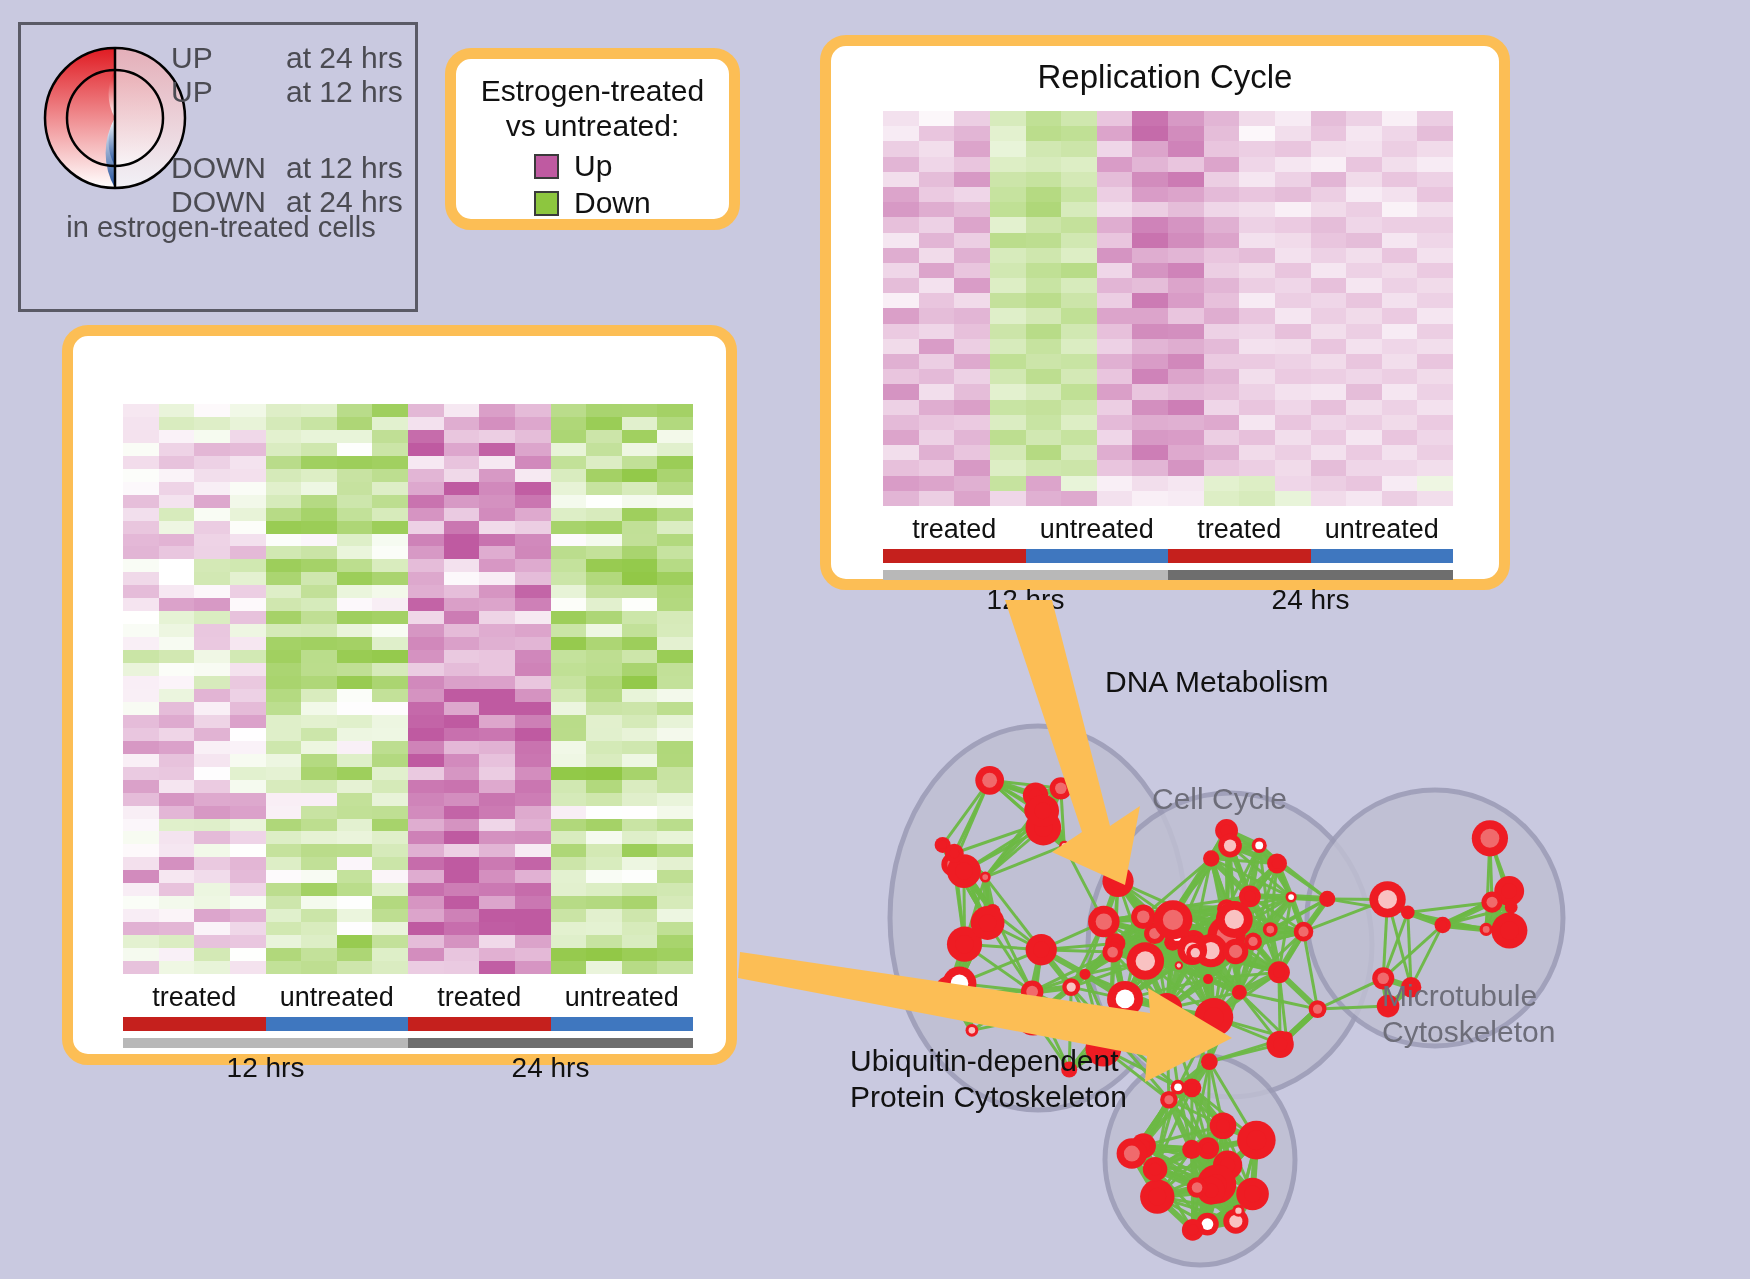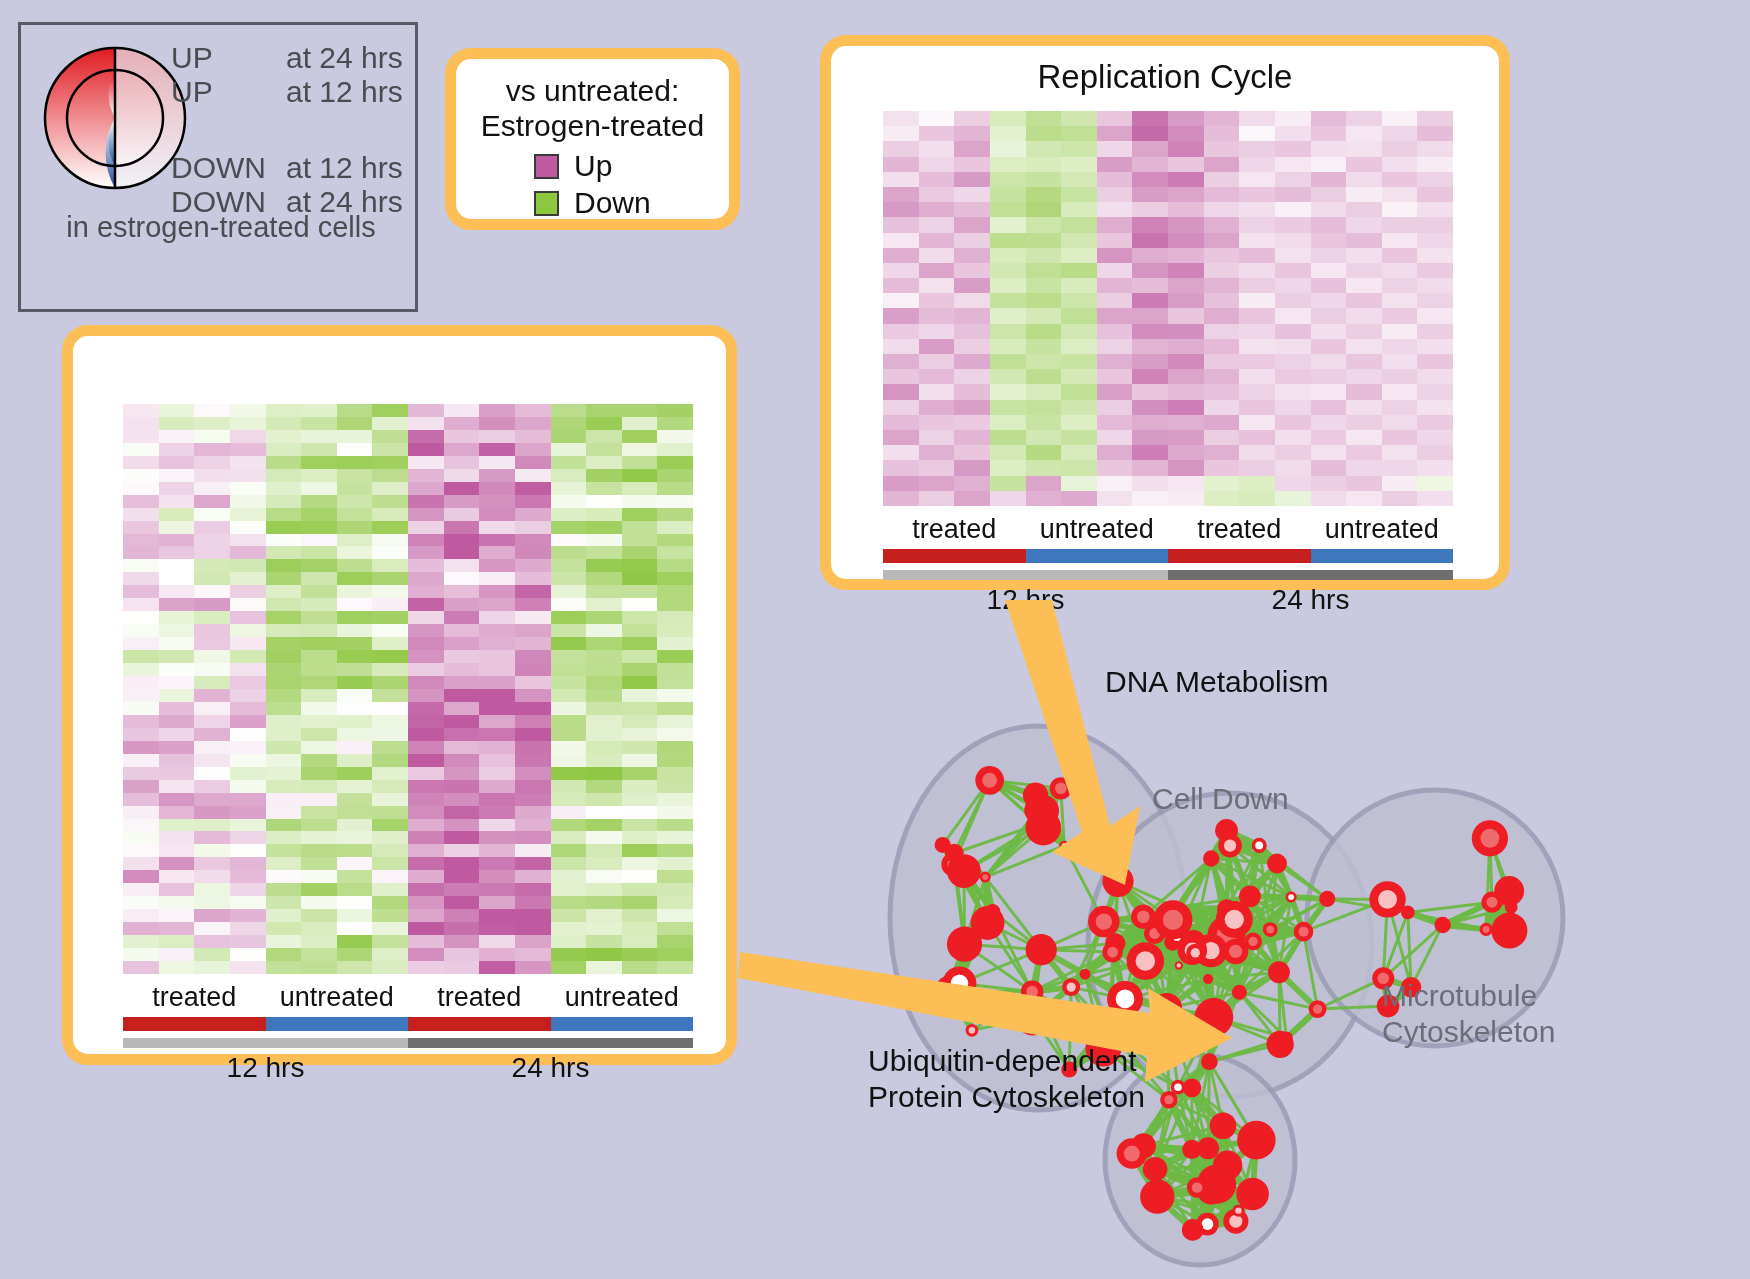--- a/index.html
+++ b/index.html
@@ -66,21 +66,21 @@
   .tbar > div{flex:1;}
   .trow{display:flex;width:100%;}
   .trow > div{flex:1;text-align:center;font-size:28px;color:#111;padding-top:4px;}
 
   
   #network{left:780px;top:600px;width:970px;height:679px;}
   .clbl{position:absolute;font-size:30px;}
   #lbl-dna{left:1105px;top:665px;color:#111;}
   #lbl-cc{left:1152px;top:782px;color:#6d6d79;}
   #lbl-mt{left:1382px;top:978px;color:#6d6d79;line-height:1.2;text-align:left;}
-  #lbl-ubi{left:868px;top:1043px;color:#111;line-height:1.2;}
+  #lbl-ubi{left:850px;top:1043px;color:#111;line-height:1.2;}
 </style>
 </head>
 <body>
 
 <div class="abs" id="wheel-legend">
   <div id="wheel-wrap">
     <svg width="145" height="150" viewBox="0 0 145 150">
       <defs>
         <linearGradient id="gUp" x1="0" y1="0" x2="0" y2="1">
           <stop offset="0%" stop-color="#e01b22"></stop>
@@ -134,22 +134,22 @@
       <span class="v">at 24 hrs</span>
     </div>
   </div>
   <div id="wheel-caption">
     <div>in estrogen-treated cells</div>
   </div>
 </div>
 
 <div class="abs opanel" id="est-legend">
   <div class="ltxt">
+    <div>Estrogen-treated</div>
     <div>vs untreated:</div>
-    <div>Estrogen-treated</div>
   </div>
   <div class="lrow" style="left:78px;top:90px;">
     <span class="swatch" id="sw-up" style="background: rgb(191, 90, 161);"></span>
     <span>Up</span>
   </div>
   <div class="lrow" style="left:78px;top:127px;">
     <span class="swatch" id="sw-down" style="background: rgb(141, 198, 63);"></span>
     <span>Down</span>
   </div>
 </div>
@@ -2252,21 +2252,21 @@
       <circle cx="330" cy="430" r="11.440000000000001" fill="#ee1c23"></circle>
     </g>
 </svg>
 
 <svg class="abs" style="left:0;top:0;width:1750px;height:1279px;pointer-events:none;">
   <polygon points="1005,600 1052,600 1110,826 1140,806 1125,885 1052,852 1082,832 1005,600" fill="#fcbe55"></polygon>
   <polygon points="740,952 1150,1013 1148,988 1232,1038 1145,1082 1147,1056 738,978" fill="#fcbe55"></polygon>
 </svg>
 
 <div class="abs clbl" id="lbl-dna">DNA Metabolism</div>
-<div class="abs clbl" id="lbl-cc">Cell Down</div>
+<div class="abs clbl" id="lbl-cc">Cell Cycle</div>
 <div class="abs clbl" id="lbl-mt">
   <div>Microtubule</div>
   <div>Cytoskeleton</div>
 </div>
 <div class="abs clbl" id="lbl-ubi">
   <div>Ubiquitin-dependent</div>
   <div>Protein Cytoskeleton</div>
 </div>
 
 </body></html>

